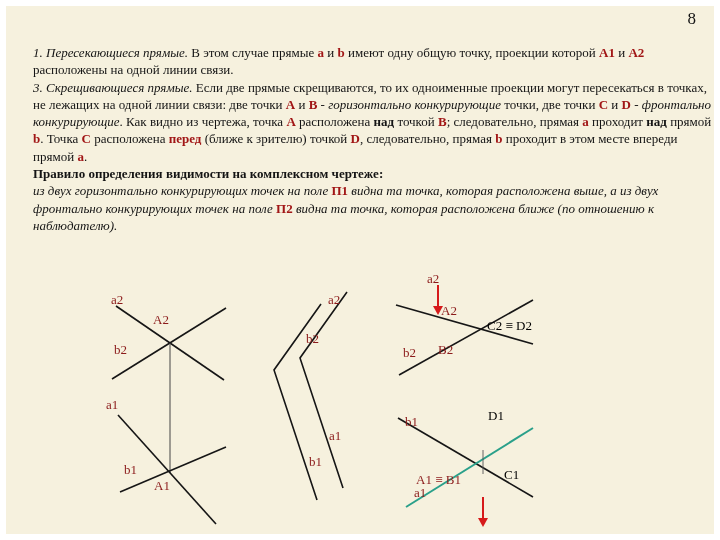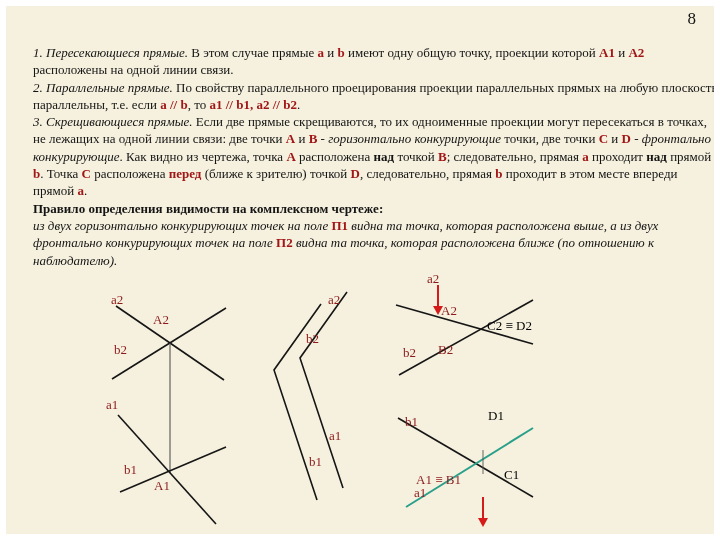--- a/index.html
+++ b/index.html
@@ -20,21 +20,20 @@
 </style>
 </head>
 <body>
 
 <div class="slide">
 
   <div class="page-number">8</div>
 
   <div class="text-block">
     <p><span class="run-i">1. Пересекающиеся прямые.</span><span> В этом случае прямые </span><span class="run-r run-b">a</span><span> и </span><span class="run-r run-b">b</span><span>  имеют одну общую точку, проекции которой </span><span class="run-r run-b">A1</span><span> и </span><span class="run-r run-b">A2</span><span> расположены на одной линии связи.</span></p>
-    <p><span class="run-i">2. Параллельные прямые.</span><span> По свойству параллельного проецирования проекции параллельных прямых на любую плоскость параллельны, т.е. если </span><span class="run-r run-b">a // b</span><span>, то </span><span class="run-r run-b">a1 // b1, a2 // b2</span><span>.</span></p>
     <p><span class="run-i">3. Скрещивающиеся прямые.</span><span> Если две прямые скрещиваются, то их одноименные проекции могут пересекаться в точках, не лежащих на одной линии связи: две точки </span><span class="run-r run-b">A</span><span> и </span><span class="run-r run-b">B</span><span> - </span><span class="run-i">горизонтально конкурирующие</span><span> точки, две точки </span><span class="run-r run-b">C</span><span> и </span><span class="run-r run-b">D</span><span> - </span><span class="run-i">фронтально конкурирующие</span><span>. Как видно из чертежа,  точка </span><span class="run-r run-b">A</span><span> расположена </span><span class="run-b">над</span><span> точкой </span><span class="run-r run-b">B</span><span>; следовательно, прямая </span><span class="run-r run-b">a</span><span> проходит </span><span class="run-b">над</span><span> прямой </span><span class="run-r run-b">b</span><span>. Точка </span><span class="run-r run-b">C</span><span> расположена </span><span class="run-r run-b">перед</span><span> (ближе к зрителю) точкой </span><span class="run-r run-b">D</span><span>, следовательно, прямая </span><span class="run-r run-b">b</span><span> проходит в этом месте впереди прямой </span><span class="run-r run-b">a</span><span>.</span></p>
     <p><span class="run-b">Правило определения видимости на комплексном чертеже:</span></p>
     <p><span class="run-i">из двух горизонтально конкурирующих точек на поле </span><span class="run-r run-b">П1</span><span class="run-i"> видна та точка, которая расположена  выше, а из двух фронтально конкурирующих точек на поле </span><span class="run-r run-b">П2</span><span class="run-i"> видна та точка, которая расположена ближе (по отношению к наблюдателю).</span></p>
   </div>
 
   <div class="diagram-area">
 
     <svg class="diagram-svg" width="720" height="540" viewBox="0 0 720 540">
 
       <line x1="116" y1="306" x2="224" y2="380" stroke="#161616" stroke-width="1.6"></line>

